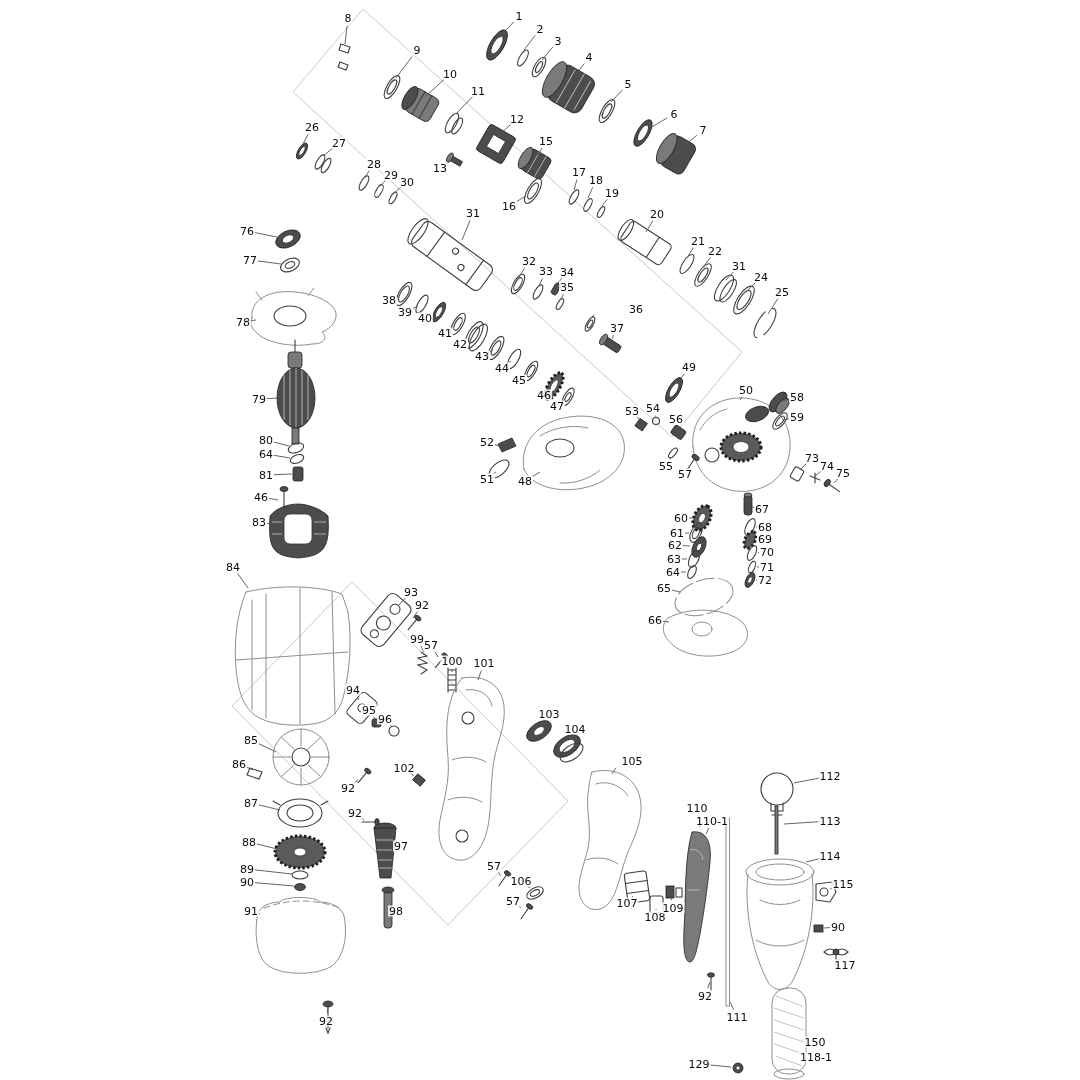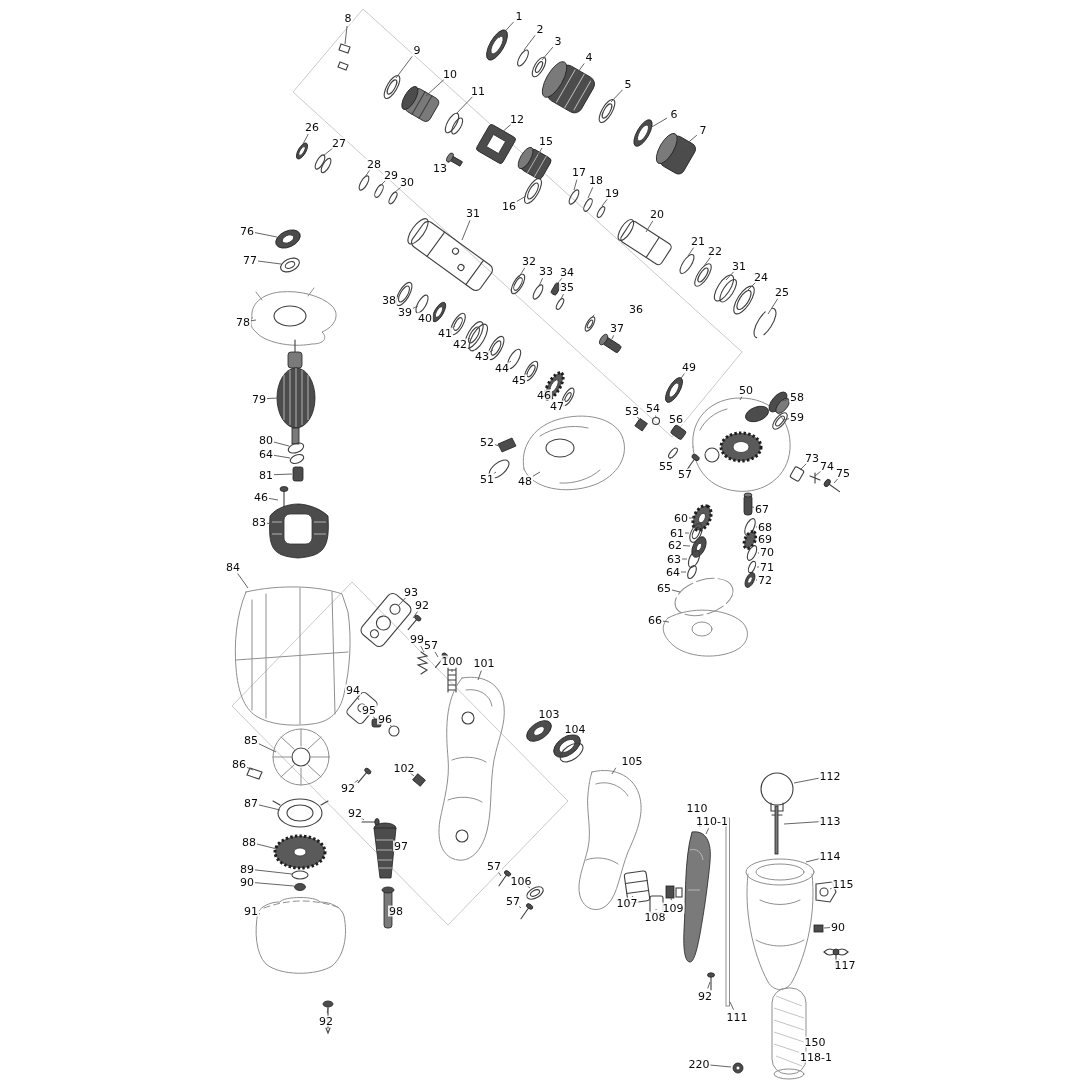--- a/index.html
+++ b/index.html
@@ -716,19 +716,19 @@
       <div class="callout" style="left: 697px; top: 808px;">110</div>
       <div class="callout" style="left: 712px; top: 821px;">110-1</div>
       <div class="callout" style="left: 737px; top: 1017px;">111</div>
       <div class="callout" style="left: 705px; top: 996px;">92</div>
       <div class="callout" style="left: 830px; top: 776px;">112</div>
       <div class="callout" style="left: 830px; top: 821px;">113</div>
       <div class="callout" style="left: 830px; top: 856px;">114</div>
       <div class="callout" style="left: 843px; top: 884px;">115</div>
       <div class="callout" style="left: 838px; top: 927px;">90</div>
       <div class="callout" style="left: 845px; top: 965px;">117</div>
-      <div class="callout" style="left: 699px; top: 1064px;">220</div>
+      <div class="callout" style="left: 699px; top: 1064px;">129</div>
       <div class="callout" style="left: 815px; top: 1042px;">150</div>
       <div class="callout" style="left: 816px; top: 1057px;">118-1</div>
       <div class="callout" style="left: 326px; top: 1021px;">92</div>
     </div>
 
 </div>
 
 </body></html>

